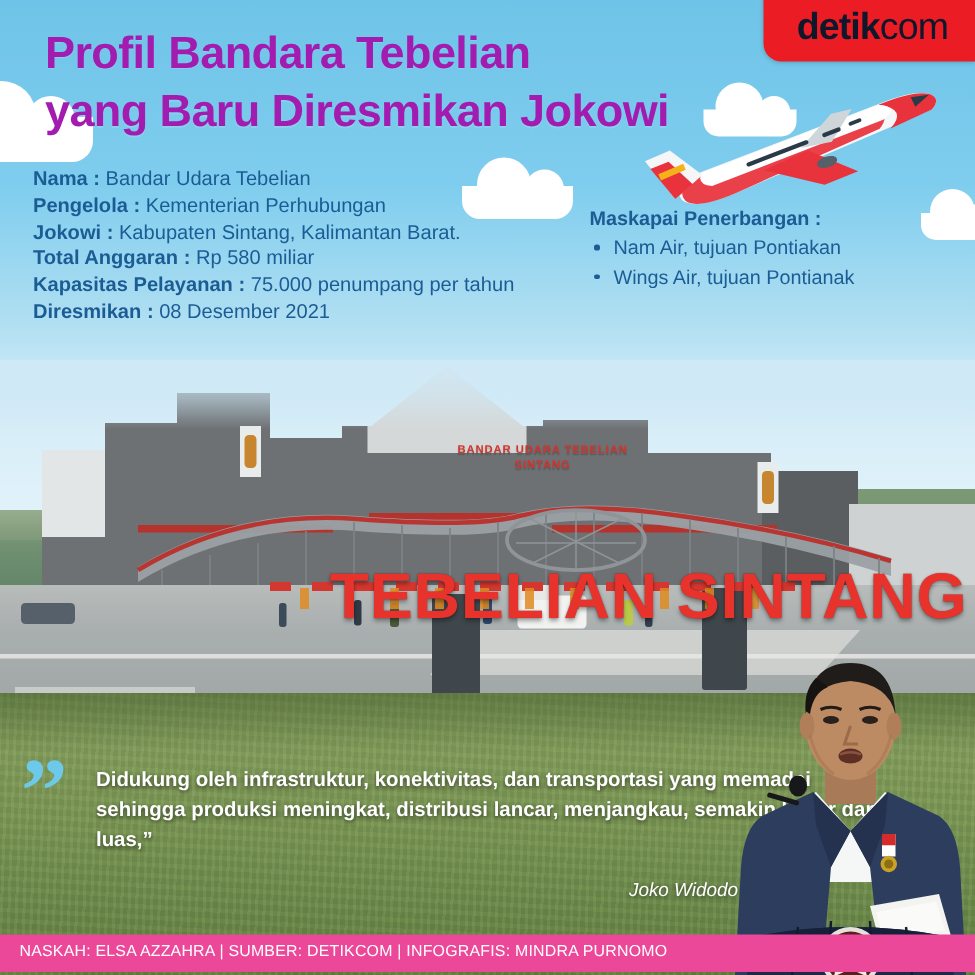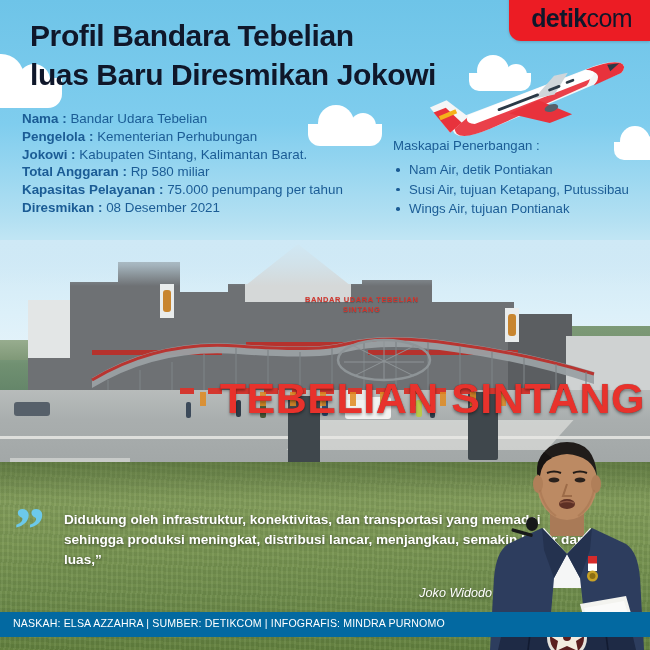--- a/index.html
+++ b/index.html
@@ -55,21 +55,21 @@
     box-shadow:0 1px 3px rgba(0,0,0,.18);
   }
   .logo-text { font-size:25px; line-height:1; color:#0f172a; letter-spacing:-.6px; white-space:nowrap; }
   .logo-text .b { font-weight:bold; }
   .logo-text .l { font-weight:normal; }
 
   
   .title {
     position:absolute; left:30px; top:16px;
     width:440px;
-    color:#0f172a;
+    color:#a21caf;
     font-size:30px; font-weight:bold; line-height:1.3;
     letter-spacing:-.4px;
     text-shadow:0 1px 0 rgba(255,255,255,.12);
   }
   .title div { white-space:nowrap; }
 
   
   .plane { position:absolute; left:415px; top:58px; width:230px; height:90px; }
 
   
@@ -79,21 +79,21 @@
   }
   .info .row { white-space:nowrap; }
   .info .k { font-weight:bold;text-align:right; }
   .info .v { font-weight:normal; }
 
   
   .airlines {
     position:absolute; left:393px; top:137px; width:250px;
     font-size:13.2px; line-height:18.4px; color:#1b5c95;
   }
-  .airlines .head { font-weight:normal; margin-bottom:6px; }
+  .airlines .head { font-weight:bold; margin-bottom:1px; }
   .airlines ul { list-style:none; }
   .airlines li { position:relative; padding-left:16px; margin-top:1px; }
   .airlines li .bul {
     position:absolute; left:3px; top:7px;
     width:3.5px; height:3.5px; background:#1b5c95; border-radius:50%;
   }
 
   
   .photo {
     position:absolute; left:0; top:240px; width:650px; height:410px;
@@ -195,22 +195,22 @@
     text-align:right; color:#ffffff; font-style:italic;
     font-size:12.6px;
     text-shadow:0 1px 3px rgba(0,0,0,.55);
   }
 
   
   .jokowi { position:absolute; left:484px; top:428px; width:166px; height:222px; z-index:9; }
 
   
   .footer {
-    position:absolute; left:0; bottom:13px; width:650px; height:25px;
-    background:#0369a1; z-index:12;
+    position:absolute; left:0; bottom:2px; width:650px; height:25px;
+    background:#ec4899; z-index:12;
   }
   .footer-text {
     position:absolute; left:13px; top:5px;
     color:#ffffff; font-size:10.6px; letter-spacing:.15px;
     white-space:nowrap;
   }
 </style>
 </head>
 <body>
 
@@ -221,21 +221,21 @@
   <div class="cloud cloud-2"></div>
   <div class="cloud cloud-3"></div>
   <div class="cloud cloud-4"></div>
 
   <div class="logo">
     <div class="logo-text"><span class="b">detik</span><span class="l">com</span></div>
   </div>
 
   <div class="title">
     <div>Profil Bandara Tebelian</div>
-    <div>luas Baru Diresmikan Jokowi</div>
+    <div>yang Baru Diresmikan Jokowi</div>
   </div>
 
   <svg class="plane" viewBox="0 0 230 90">
     <g transform="rotate(-17 115 45)">
 
       <path d="M34 52 Q30 40 50 38 L180 29 Q204 27 213 33 Q219 38 211 43 L70 58 Q40 61 34 52 Z" fill="#f4f6f7"></path>
 
       <path d="M178 29.6 Q204 27 213 33 Q219 38 211 43 L181 47 Q196 38 178 29.6 Z" fill="#e8323c"></path>
 
       <path d="M36 53 Q32 44 48 40.5 L170 31 Q186 37 174 45 L70 58 Q41 61 36 53 Z" fill="#e8323c" opacity=".93"></path>
@@ -263,22 +263,21 @@
     <div class="row"><span class="k">Pengelola :</span> <span class="v">Kementerian Perhubungan</span></div>
     <div class="row"><span class="k">Jokowi :</span> <span class="v">Kabupaten Sintang, Kalimantan Barat.</span></div>
     <div class="row"><span class="k">Total Anggaran :</span> <span class="v">Rp 580 miliar</span></div>
     <div class="row"><span class="k">Kapasitas Pelayanan :</span> <span class="v">75.000 penumpang per tahun</span></div>
     <div class="row"><span class="k">Diresmikan :</span> <span class="v">08 Desember 2021</span></div>
   </div>
 
   <div class="airlines">
     <div class="head">Maskapai Penerbangan :</div>
     <ul>
-      <li><span class="bul"></span><span>Nam Air, detik Pontiakan</span></li>
-      <li><span class="bul"></span><span>Susi Air, tujuan Ketapang, Putussibau</span></li>
+      <li><span class="bul"></span><span>Nam Air, tujuan Pontiakan</span></li>
       <li><span class="bul"></span><span>Wings Air, tujuan Pontianak</span></li>
     </ul>
   </div>
 
   <div class="photo">
     <div class="sky-bg-photo"></div>
     <div class="treeline"></div>
     <div class="treeline-r"></div>
 
     <div class="bldg" style="left:28px;  top:112px; width:96px;  height:58px;"></div>

